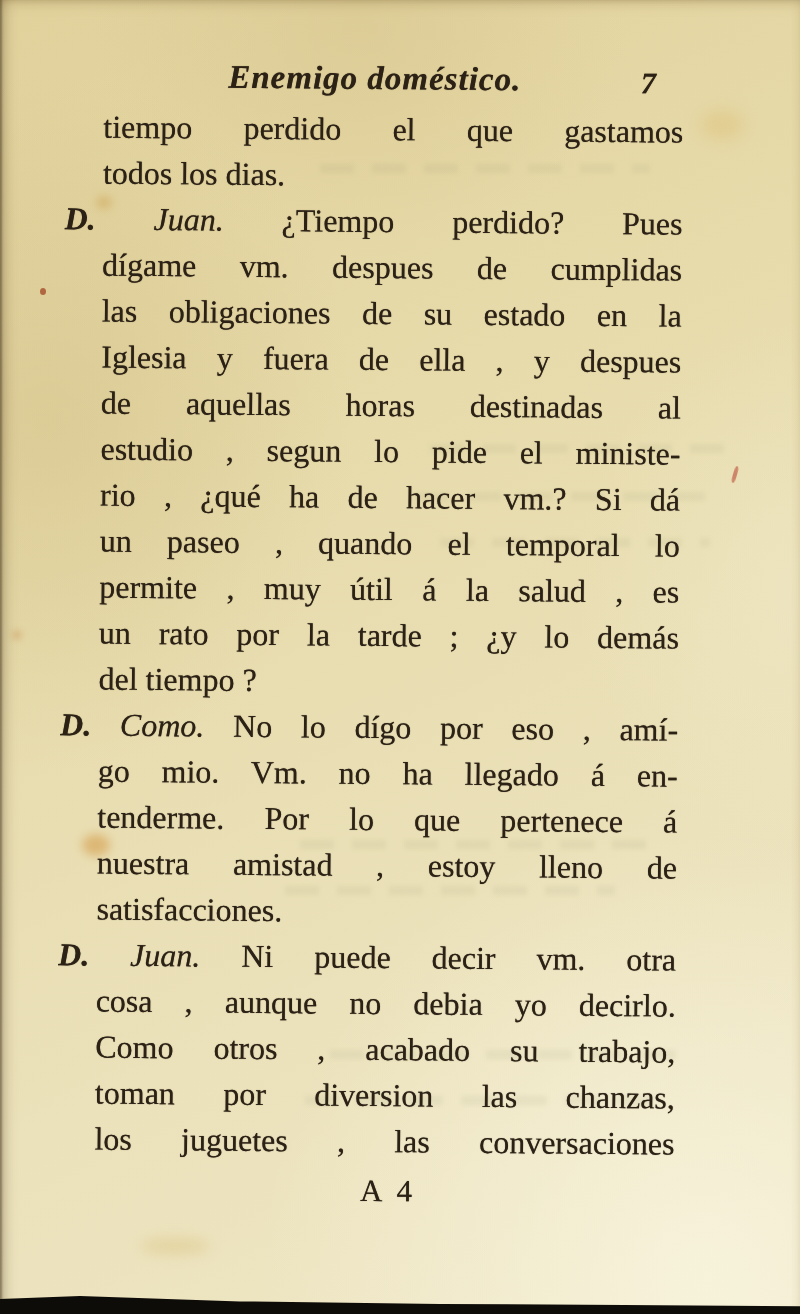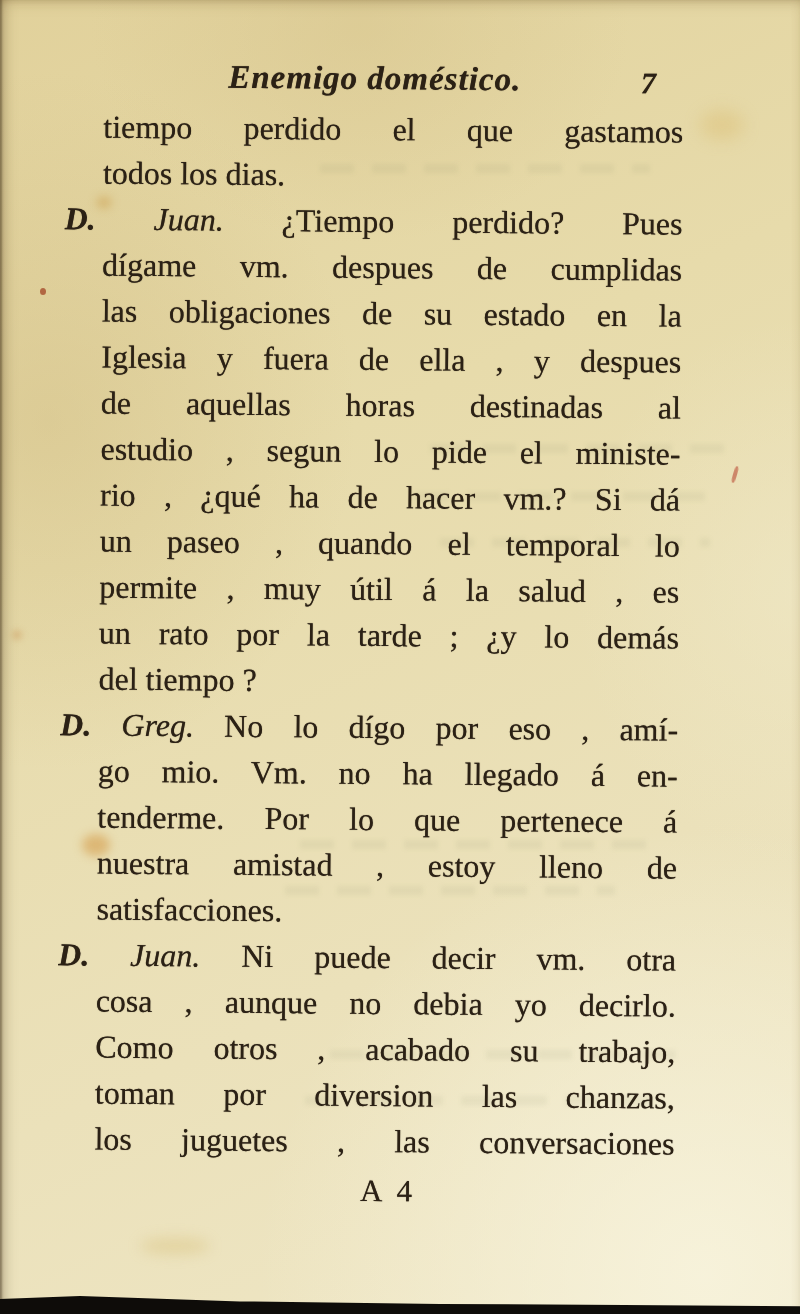--- a/index.html
+++ b/index.html
@@ -103,21 +103,21 @@
         <div class="line">dígame vm. despues de cumplidas</div>
         <div class="line">las obligaciones de su estado en la</div>
         <div class="line">Iglesia y fuera de ella , y despues</div>
         <div class="line">de aquellas horas destinadas al</div>
         <div class="line">estudio , segun lo pide el ministe-</div>
         <div class="line">rio , ¿qué ha de hacer vm.? Si dá</div>
         <div class="line">un paseo , quando el temporal lo</div>
         <div class="line">permite , muy útil á la salud , es</div>
         <div class="line">un rato por la tarde ; ¿y lo demás</div>
         <div class="line no-just">del tiempo ?</div>
-        <div class="line speaker"><span class="sp-initial">D.</span><span class="sp-name"> Greg.</span> No lo dígo por eso , amí-</div>
+        <div class="line speaker"><span class="sp-initial">D.</span><span class="sp-name"> Como.</span> No lo dígo por eso , amí-</div>
         <div class="line">go mio. Vm. no ha llegado á en-</div>
         <div class="line">tenderme. Por lo que pertenece á</div>
         <div class="line">nuestra amistad , estoy lleno de</div>
         <div class="line no-just">satisfacciones.</div>
         <div class="line speaker"><span class="sp-initial">D.</span><span class="sp-name"> Juan.</span> Ni puede decir vm. otra</div>
         <div class="line">cosa , aunque no debia yo decirlo.</div>
         <div class="line">Como otros , acabado su trabajo,</div>
         <div class="line">toman por diversion las chanzas,</div>
         <div class="line">los juguetes , las conversaciones</div>
       </div>

